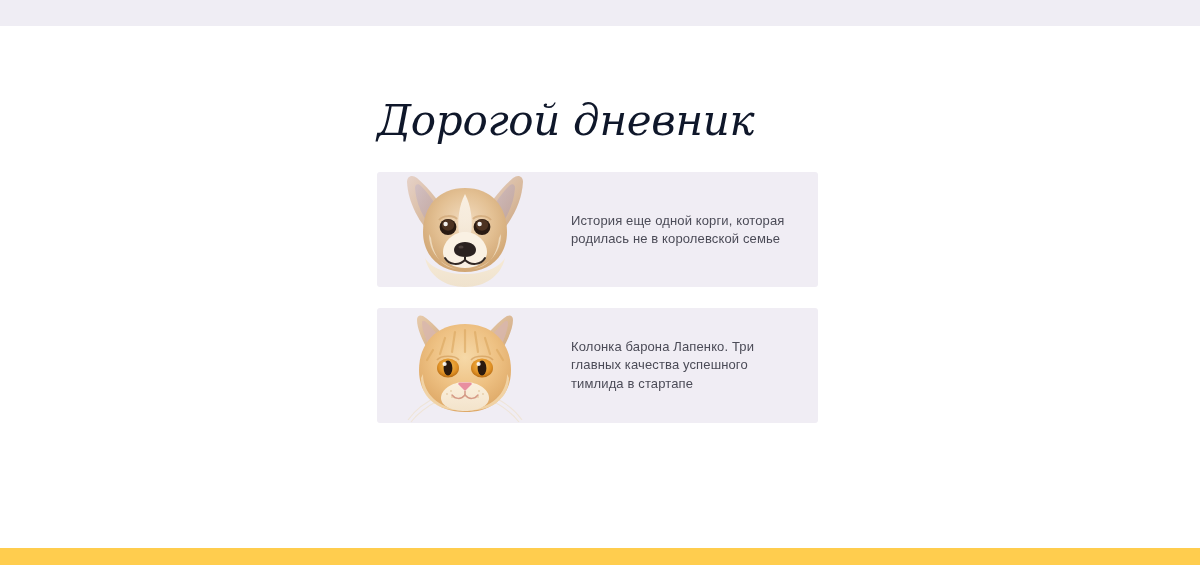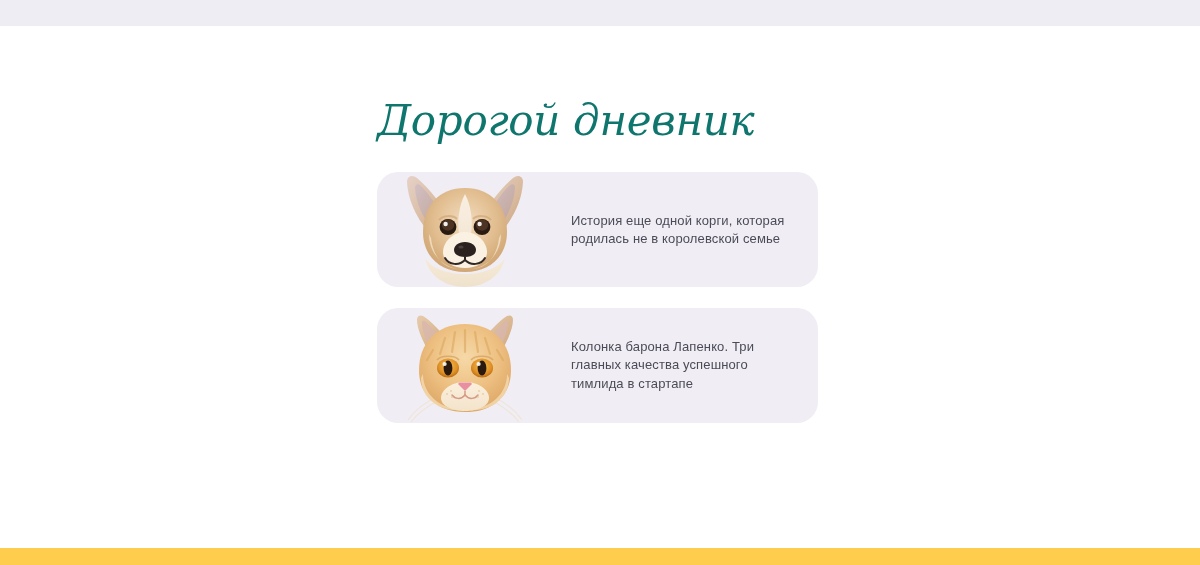--- a/index.html
+++ b/index.html
@@ -39,21 +39,21 @@
     top: 26px;
     width: 441px;
   }
 
   .page-title {
     font-family: "DejaVu Serif", "Liberation Serif", serif;
     font-style: italic;
     font-weight: 400;
     font-size: 42px;
     line-height: 1;
-    color: #0f766e;
+    color: #0f172a;
     letter-spacing: -0.3px;
     margin: 0;
     padding-top: 74px;
   }
 
   .intro {
     margin: 0;
     padding-top: 22px;
     font-size: 12.6px;
     line-height: 16.4px;
@@ -64,21 +64,21 @@
 
   
   .cards {
     padding-top: 30px;
   }
   .card {
     position: relative;
     width: 441px;
     height: 115px;
     background: #f0edf4;
-    border-radius: 21px;
+    border-radius: 3px;
     overflow: hidden;
     display: block;
     margin-bottom: 21px;
     text-decoration: none;
   }
   .card:last-child { margin-bottom: 0; }
 
   .card-art {
     position: absolute;
     left: 18px;

